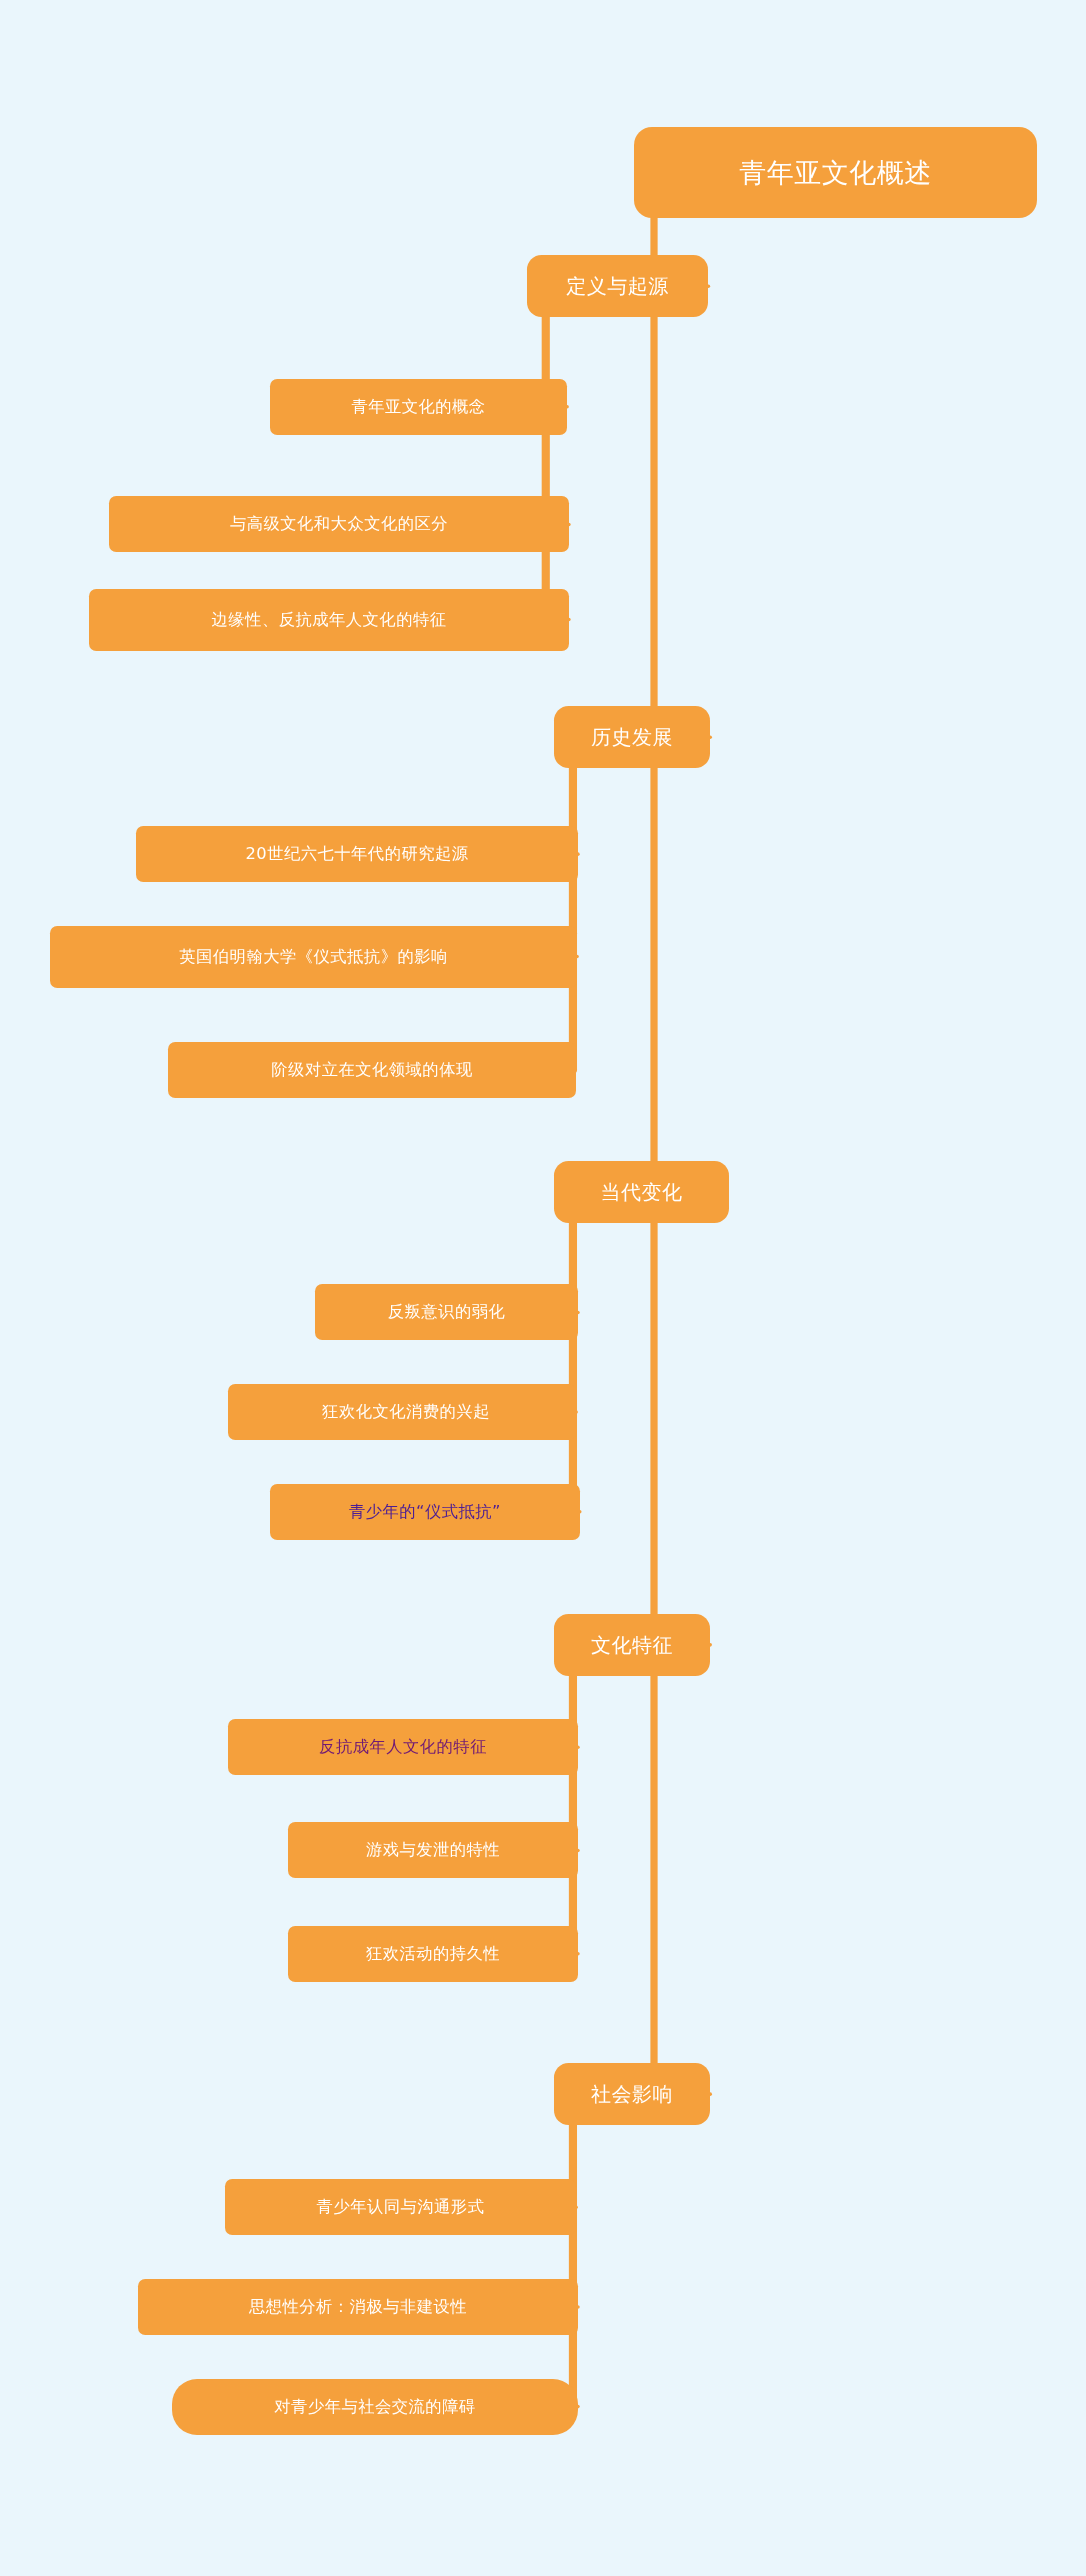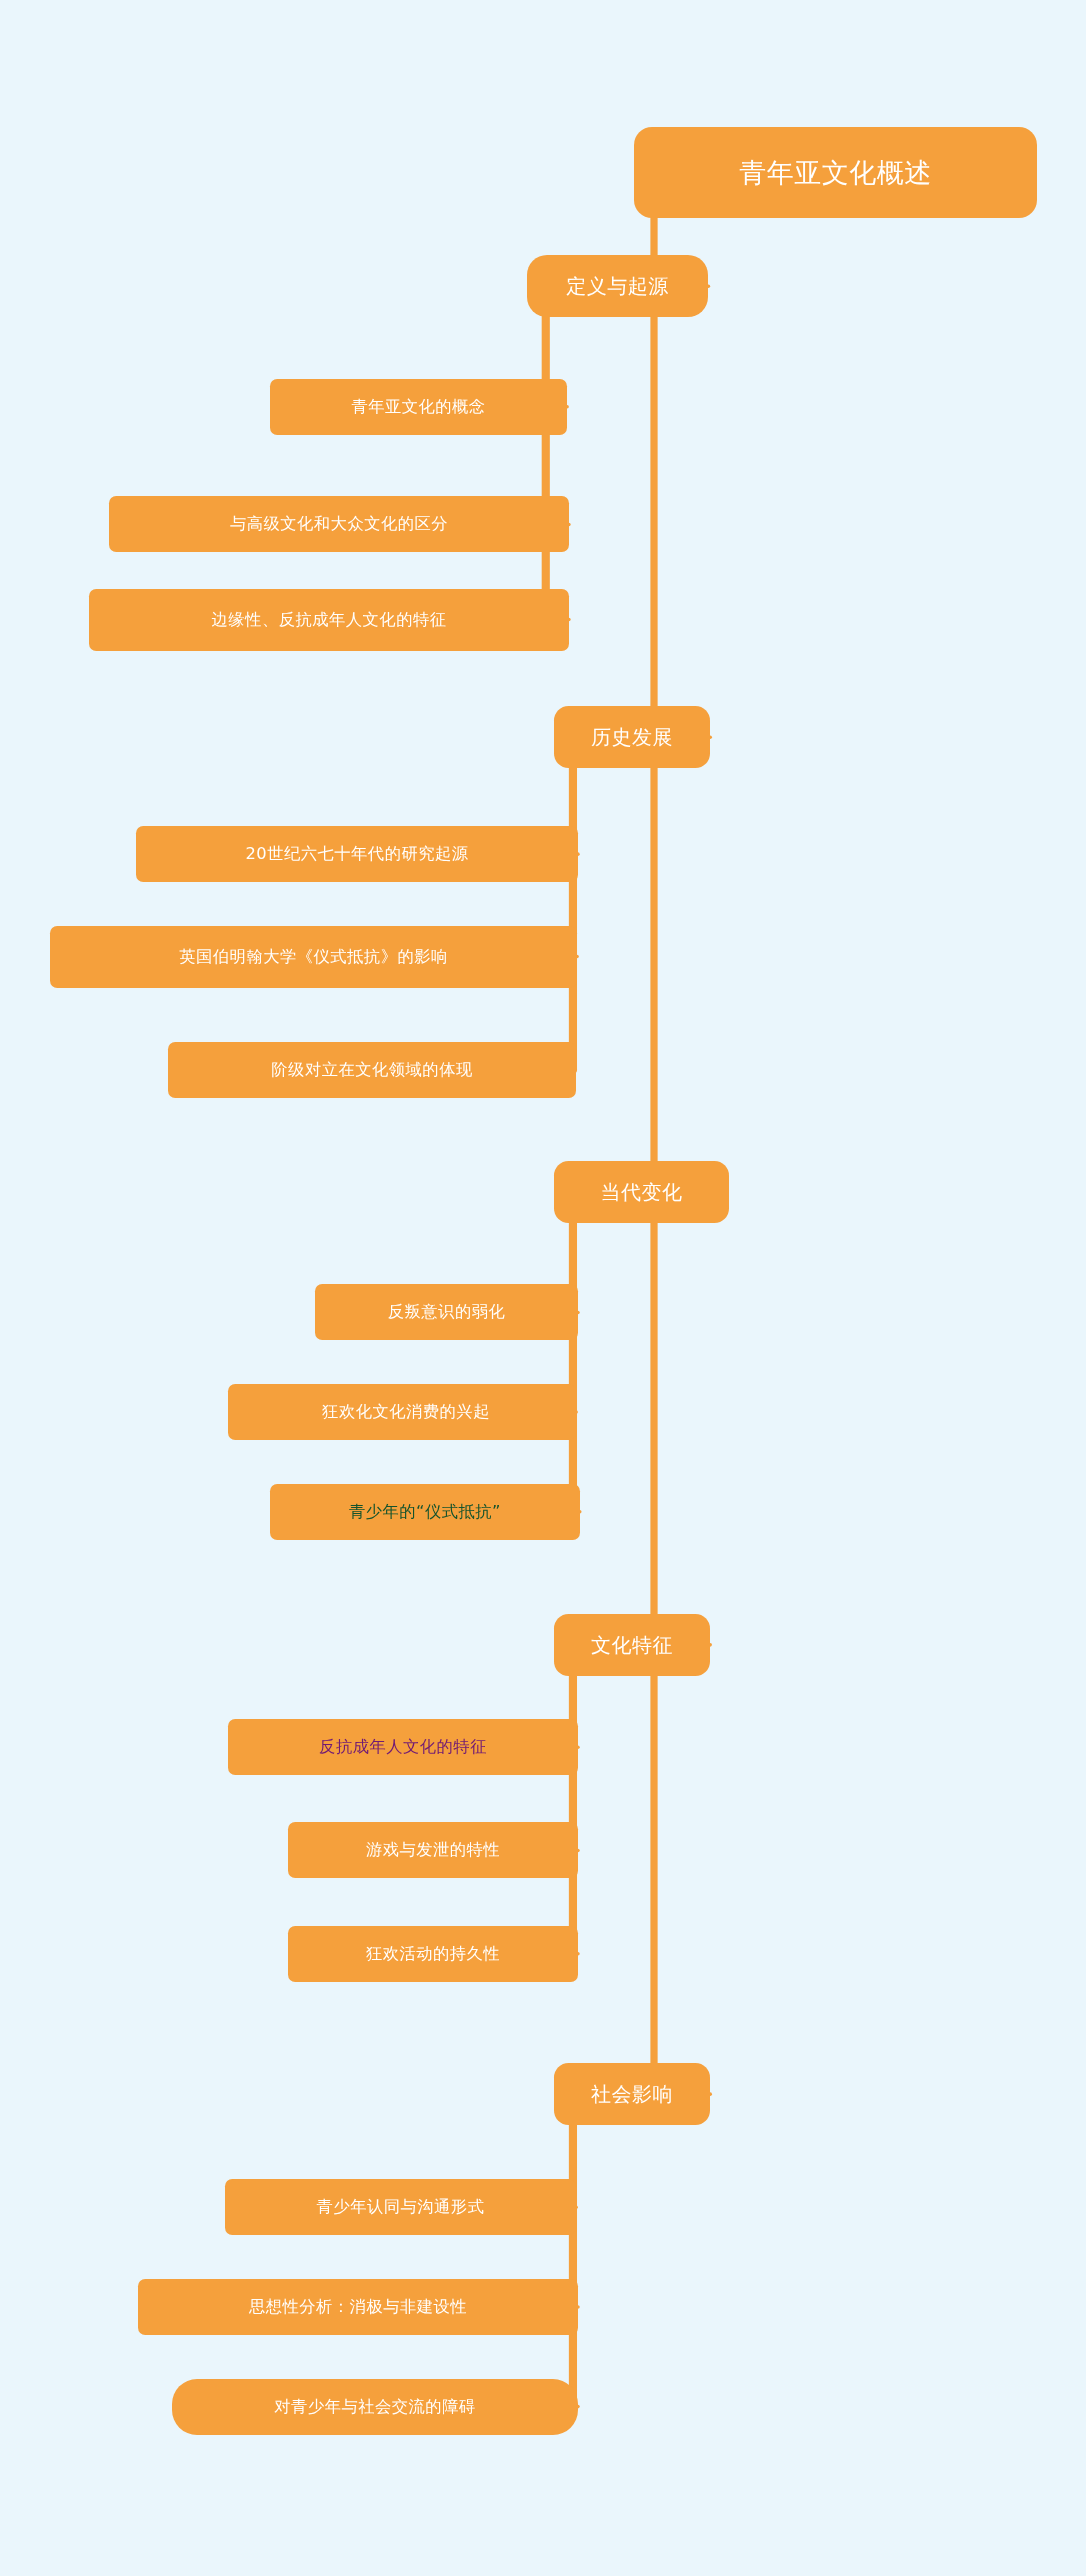--- a/index.html
+++ b/index.html
@@ -57,21 +57,21 @@
       <path d="M 632.5 2157 C 635.25 2157, 635.25 2157, 638 2157" fill="none" stroke="#f5a03c" stroke-width="4" stroke-linecap="round"></path>
       <path d="M 632.5 2346 L 632.5 2657" fill="none" stroke="#f5a03c" stroke-width="9" stroke-linecap="round"></path>
       <path d="M 632.5 2437 C 634.25 2437, 634.25 2437, 636 2437" fill="none" stroke="#f5a03c" stroke-width="4" stroke-linecap="round"></path>
       <path d="M 632.5 2547 C 635.25 2547, 635.25 2547, 638 2547" fill="none" stroke="#f5a03c" stroke-width="4" stroke-linecap="round"></path>
       <path d="M 632.5 2657 C 635.25 2657, 635.25 2657, 638 2657" fill="none" stroke="#f5a03c" stroke-width="4" stroke-linecap="round"></path>
     </svg>
   <div id="nodes">
       <div class="node root" style="left: 634px; top: 127px; width: 403px; height: 91px; background: rgb(245, 160, 60); color: rgb(255, 255, 255);">
         <span>青年亚文化概述</span>
       </div>
-      <div class="node branch" style="left: 527px; top: 255px; width: 181px; height: 62px; background: rgb(245, 160, 60); color: rgb(255, 255, 255); border-radius: 20px;">
+      <div class="node branch" style="left: 527px; top: 255px; width: 181px; height: 62px; background: rgb(245, 160, 60); color: rgb(255, 255, 255);">
         <span>定义与起源</span>
       </div>
       <div class="node leaf" style="left: 270px; top: 379px; width: 297px; height: 56px; background: rgb(245, 160, 60); color: rgb(255, 255, 255);">
         <span>青年亚文化的概念</span>
       </div>
       <div class="node leaf" style="left: 109px; top: 496px; width: 460px; height: 56px; background: rgb(245, 160, 60); color: rgb(255, 255, 255);">
         <span>与高级文化和大众文化的区分</span>
       </div>
       <div class="node leaf" style="left: 89px; top: 589px; width: 480px; height: 62px; background: rgb(245, 160, 60); color: rgb(255, 255, 255);">
         <span>边缘性、反抗成年人文化的特征</span>
@@ -90,21 +90,21 @@
       </div>
       <div class="node branch" style="left: 554px; top: 1161px; width: 175px; height: 62px; background: rgb(245, 160, 60); color: rgb(255, 255, 255);">
         <span>当代变化</span>
       </div>
       <div class="node leaf" style="left: 315px; top: 1284px; width: 263px; height: 56px; background: rgb(245, 160, 60); color: rgb(255, 255, 255);">
         <span>反叛意识的弱化</span>
       </div>
       <div class="node leaf" style="left: 228px; top: 1384px; width: 348px; height: 56px; background: rgb(245, 160, 60); color: rgb(255, 255, 255); padding-left: 8px;">
         <span>狂欢化文化消费的兴起</span>
       </div>
-      <div class="node leaf" style="left: 270px; top: 1484px; width: 310px; height: 56px; background: rgb(245, 160, 60); color: #14532d;">
+      <div class="node leaf" style="left: 270px; top: 1484px; width: 310px; height: 56px; background: rgb(245, 160, 60); color: #4c1d95;">
         <span>青少年的“仪式抵抗”</span>
       </div>
       <div class="node branch" style="left: 554px; top: 1614px; width: 156px; height: 62px; background: rgb(245, 160, 60); color: rgb(255, 255, 255);">
         <span>文化特征</span>
       </div>
       <div class="node leaf" style="left: 228px; top: 1719px; width: 350px; height: 56px; background: rgb(245, 160, 60); color: #701a75;">
         <span>反抗成年人文化的特征</span>
       </div>
       <div class="node leaf" style="left: 288px; top: 1822px; width: 290px; height: 56px; background: rgb(245, 160, 60); color: rgb(255, 255, 255);">
         <span>游戏与发泄的特性</span>

